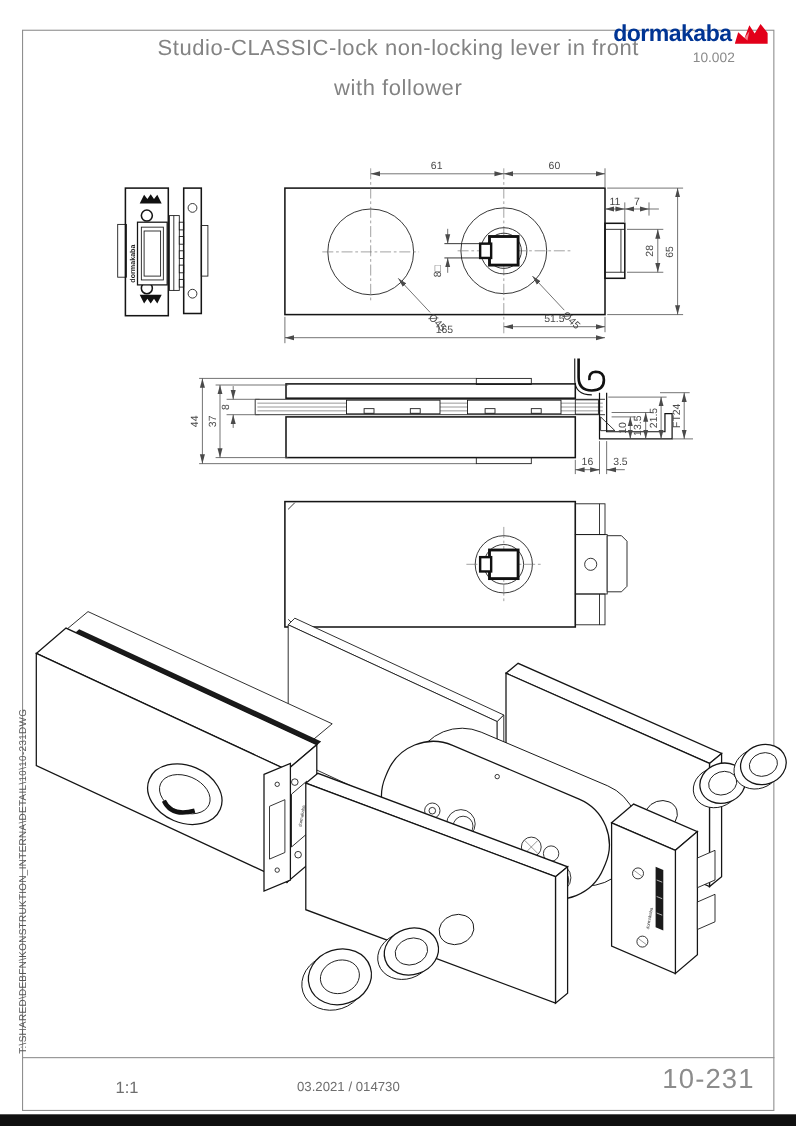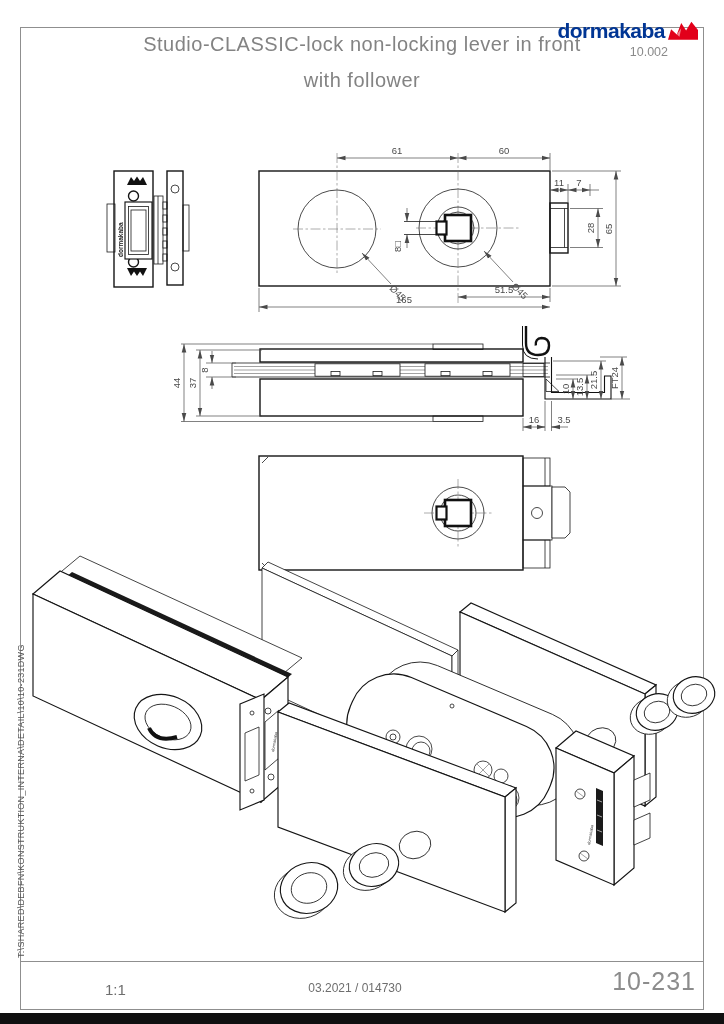--- a/index.html
+++ b/index.html
@@ -10,23 +10,23 @@
   .title-line{position:absolute;left:0;width:724px;text-align:center;color:#838383;
               letter-spacing:.5px;font-size:20px;font-weight:400;}
   #title1{top:33px;} #title2{top:69px;} #title3{top:104px;}
   #logo{position:absolute;top:19px;right:26px;display:flex;align-items:center;}
   #logo .word{font-size:21px;font-weight:bold;color:#003594;letter-spacing:-0.5px;}
   #logo svg{margin-left:3px;}
   #logo-code{position:absolute;top:45px;right:56px;font-size:12.5px;color:#8a8a8a;margin-left:28px;}
   #drawing{position:absolute;left:0;top:0;}
   #footer-sep{position:absolute;left:20px;top:961px;width:684px;border-top:1px solid #8f8f8f;}
   #footer-scale{position:absolute;left:105px;top:981px;font-size:15px;color:#6e6e6e;}
-  #footer-date{position:absolute;left:255px;top:981px;width:200px;text-align:center;
+  #footer-date{position:absolute;left:270px;top:981px;width:200px;
                font-size:12px;color:#6e6e6e;}
-  #footer-sheet{position:absolute;right:28px;top:967px;font-size:25px;color:#8c8c8c;letter-spacing:1px;}
+  #footer-sheet{position:absolute;right:38px;top:967px;font-size:25px;color:#8c8c8c;letter-spacing:1px;}
   #bottom-bar{position:absolute;left:0;top:1013px;width:724px;height:11px;background:#101010;}
   
   .g1{stroke:#151515;stroke-width:1.4;fill:none}
   .g2{stroke:#1c1c1c;stroke-width:.8;fill:none}
   .gw{stroke:#151515;stroke-width:1.15;fill:#fff}
   .gw2{stroke:#151515;stroke-width:.8;fill:#fff}
   .dim{stroke:#4a4a4a;stroke-width:.7;fill:none}
   .cl{stroke:#666;stroke-width:.55;fill:none;stroke-dasharray:10 2.5 2.5 2.5}
   .thin{stroke:#444;stroke-width:.5;fill:none}
   .dt{fill:#4a4a4a;font-family:"Liberation Sans",sans-serif;font-size:9.5px;}

